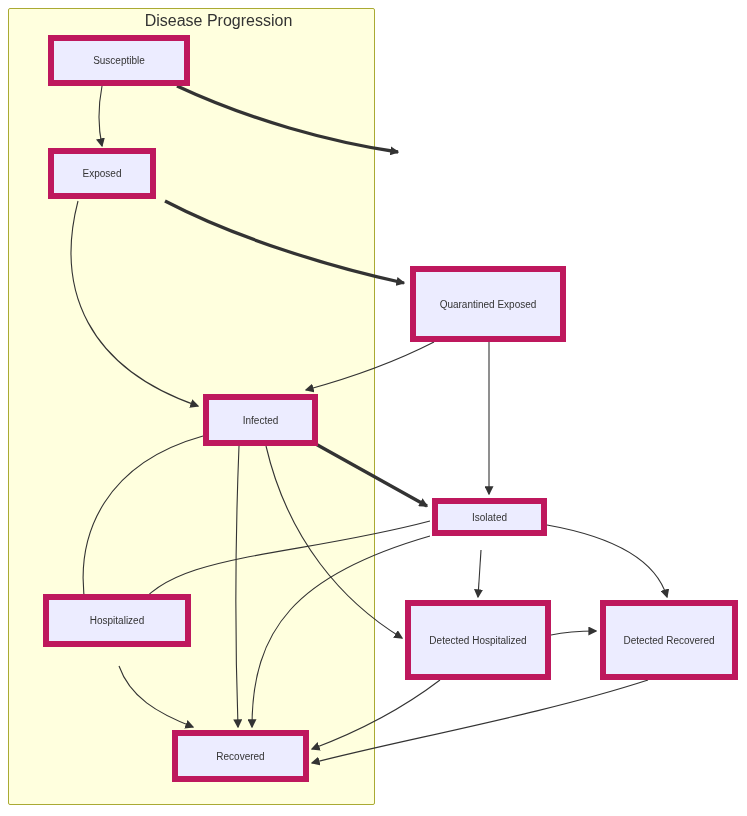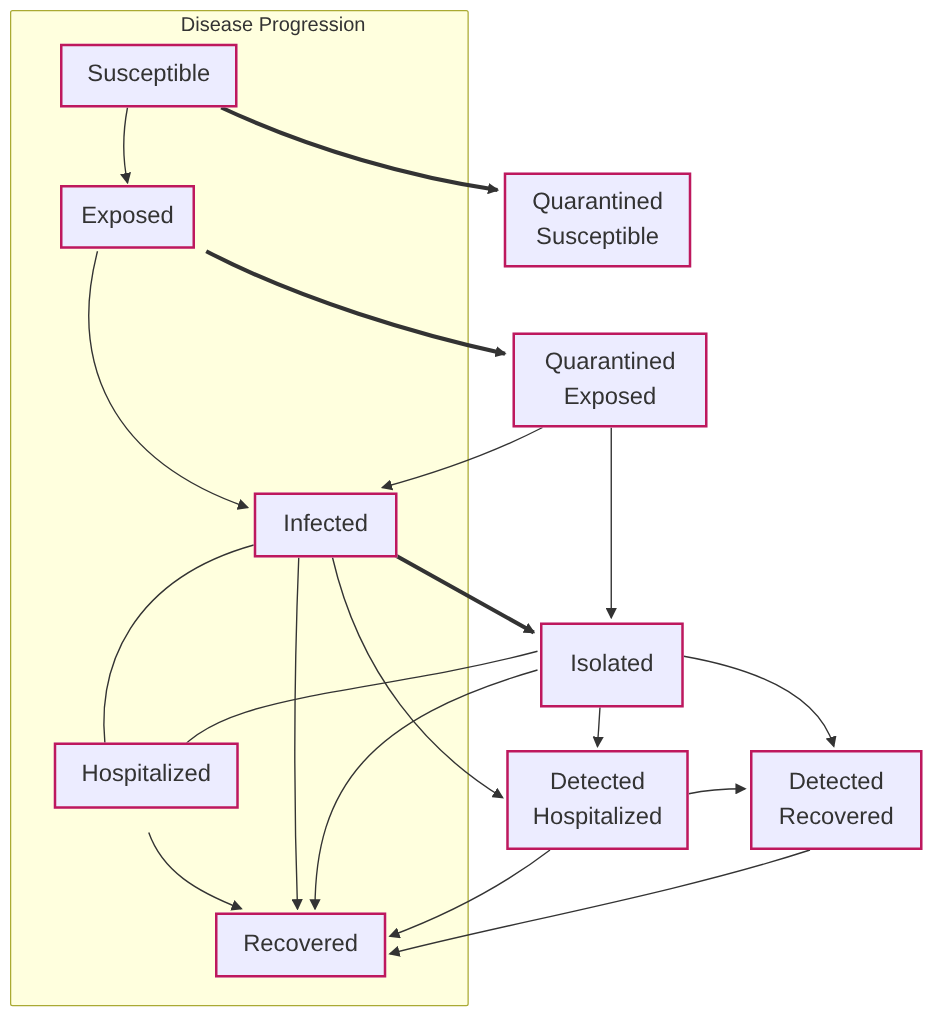--- a/index.html
+++ b/index.html
@@ -39,38 +39,38 @@
   }
   #edge-layer {
     position: absolute;
     left: 0;
     top: 0;
     z-index: 1;
   }
   .node {
     position: absolute;
     background: #ececff;
-    border: 2px solid #be185d;
+    border: 6px solid #be185d;
     color: #333333;
-    font-size: 19px;
+    font-size: 10px;
     line-height: 1.5;
     display: flex;
     align-items: center;
     justify-content: center;
     text-align: center;
     box-sizing: border-box;
     padding: 4px 8px;
     z-index: 2;
   }
   #node-susceptible            { left: 48px;  top: 35px;  width: 142px; height: 51px; }
   #node-exposed                { left: 48px;  top: 148px; width: 108px; height: 51px; }
   #node-quarantined-susceptible{ left: 403px; top: 138px; width: 150px; height: 76px; }
   #node-quarantined-exposed    { left: 410px; top: 266px; width: 156px; height: 76px; }
   #node-infected               { left: 203px; top: 394px; width: 115px; height: 52px; }
-  #node-isolated               { left: 432px; top: 498px; width: 115px; height: 68px; }
+  #node-isolated               { left: 432px; top: 498px; width: 115px; height: 38px; }
   #node-hospitalized           { left: 43px;  top: 594px; width: 148px; height: 53px; }
   #node-detected-hospitalized  { left: 405px; top: 600px; width: 146px; height: 80px; }
   #node-isolated-recovered     { left: 600px; top: 600px; width: 138px; height: 80px; }
   #node-recovered              { left: 172px; top: 730px; width: 137px; height: 52px; }
   .edge {
     fill: none;
     stroke: #333333;
     stroke-width: 1.1px;
   }
   .edge.thick {
@@ -130,23 +130,20 @@
   </svg>
 
   <div class="node" id="node-susceptible">
     <span>Susceptible</span>
   </div>
 
   <div class="node" id="node-exposed">
     <span>Exposed</span>
   </div>
 
-  <div class="node" id="node-quarantined-susceptible">
-    <span>Quarantined Susceptible</span>
-  </div>
 
   <div class="node" id="node-quarantined-exposed">
     <span>Quarantined Exposed</span>
   </div>
 
   <div class="node" id="node-infected">
     <span>Infected</span>
   </div>
 
   <div class="node" id="node-isolated">

